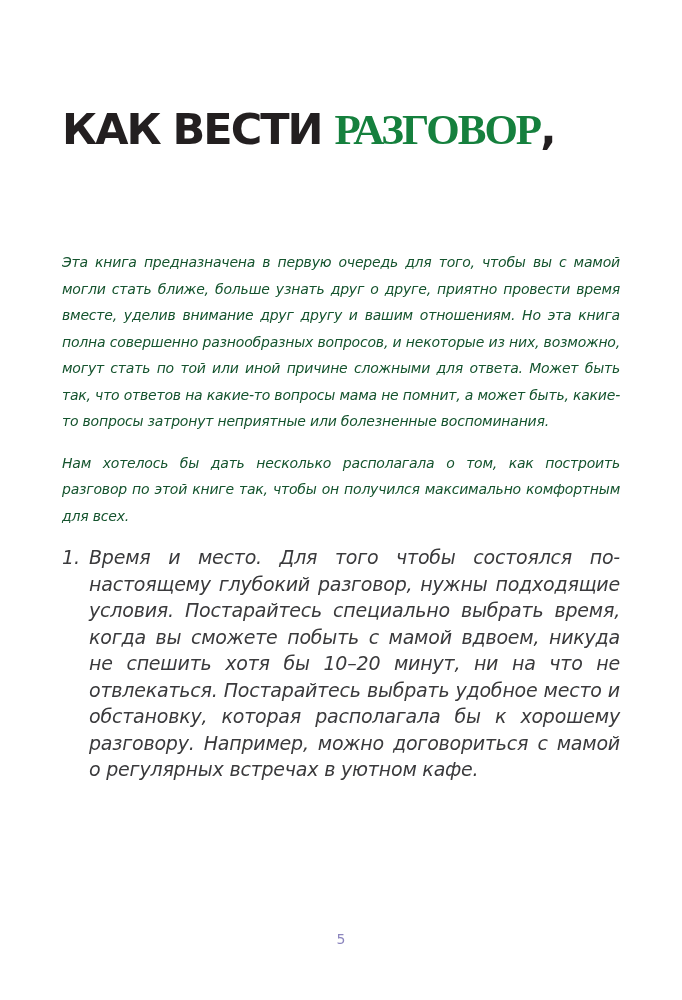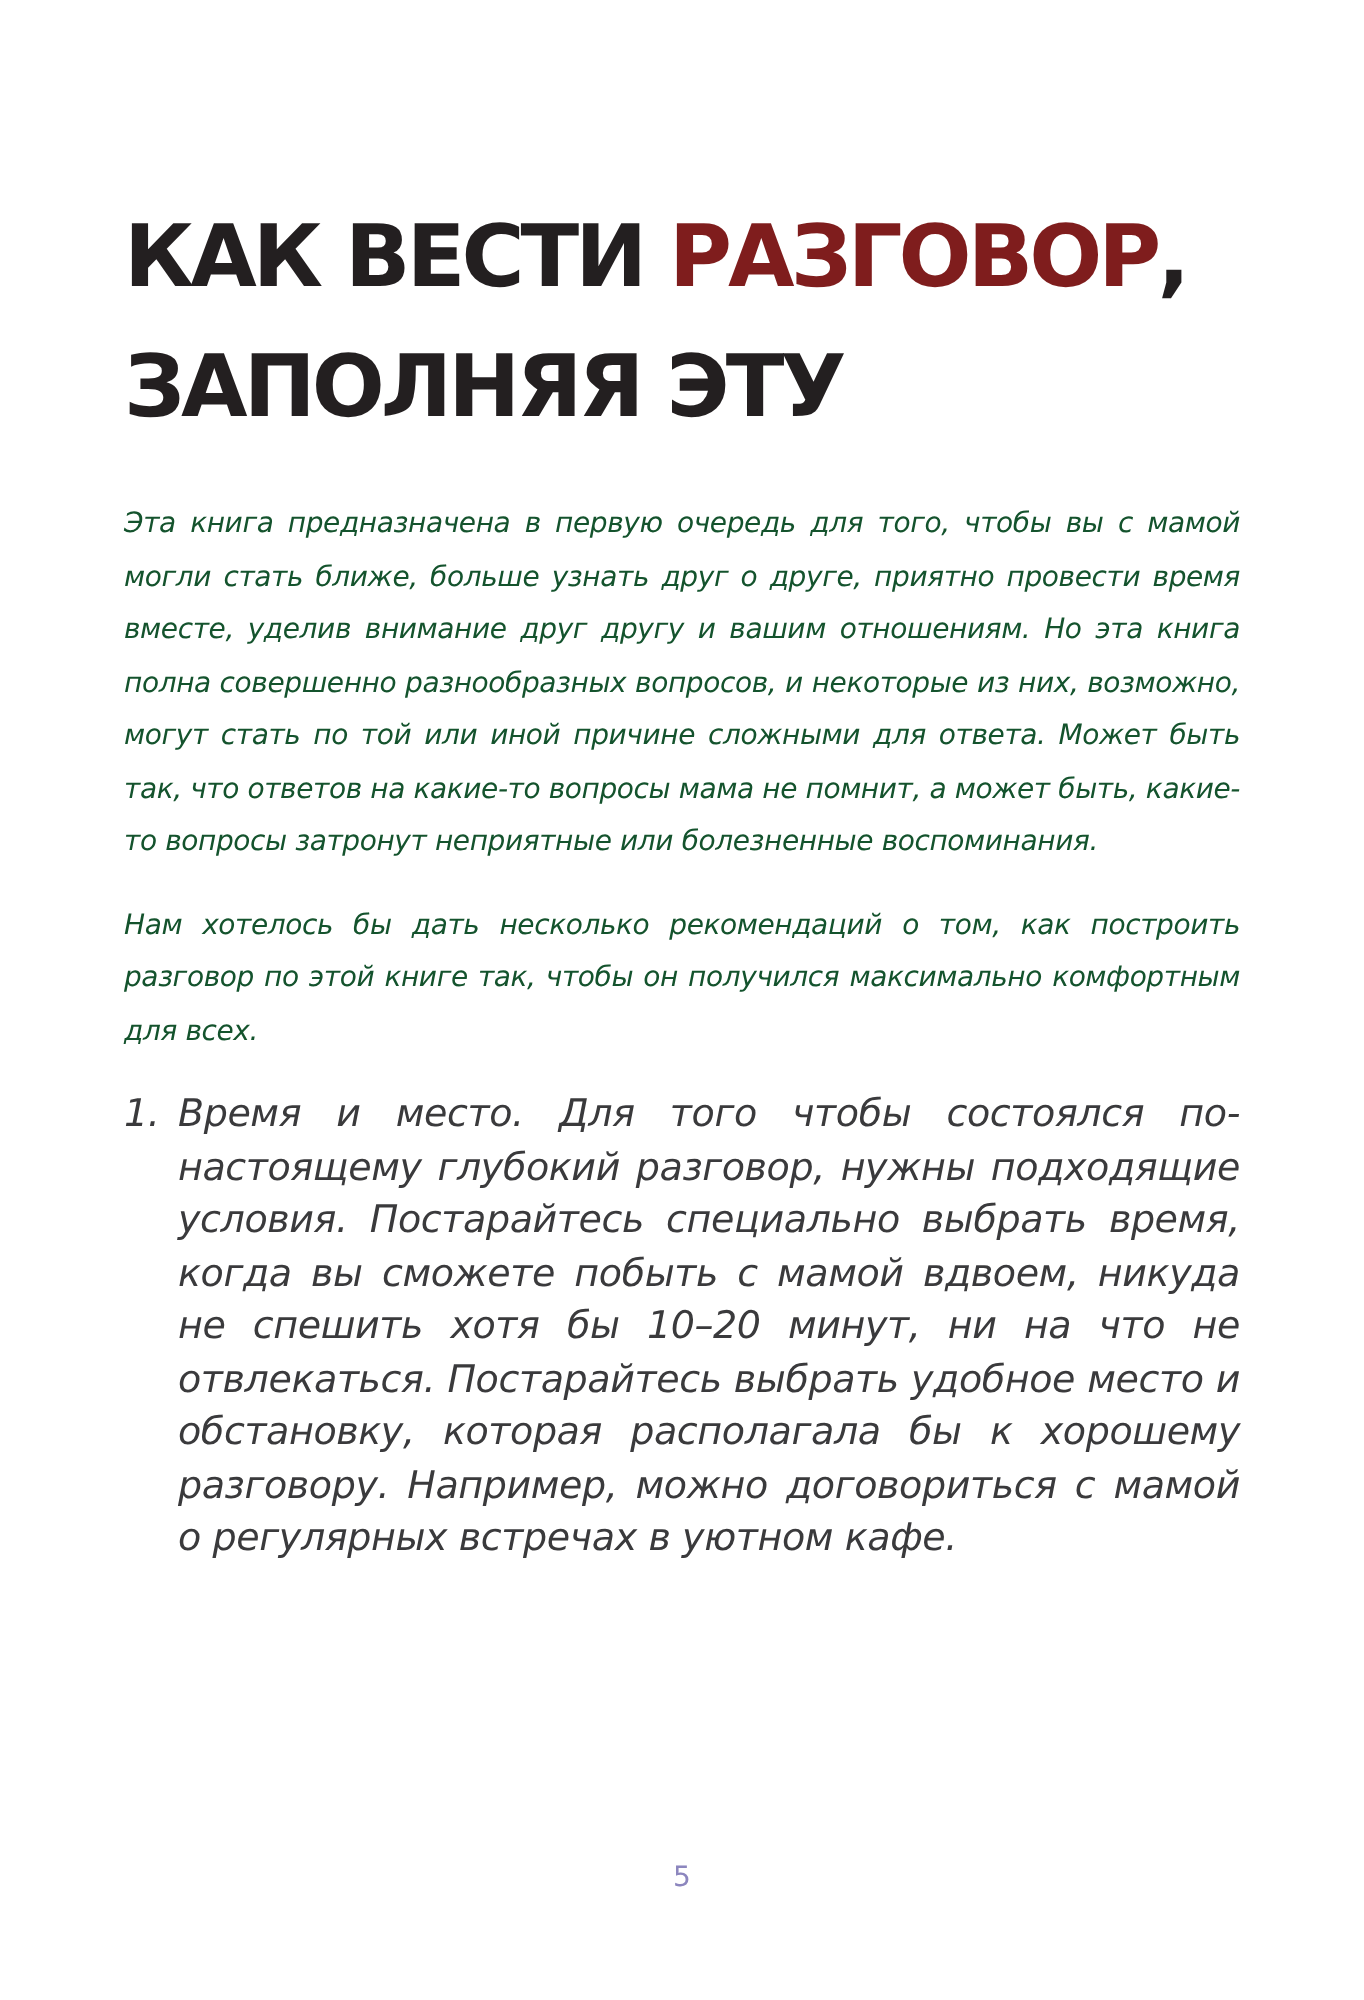--- a/index.html
+++ b/index.html
@@ -21,21 +21,22 @@
   .title {
     font-weight: bold;
     font-size: 43px;
     line-height: 65px;
     letter-spacing: -2px;
     color: #231f20;
     text-transform: uppercase;
     margin-bottom: 22px;
   }
   .title .accent {
-    color: #7f1d1d;
+    color: #15803d;
+    font-family: Liberation Serif, serif;
   }
   
   .body-text {
     font-style: italic;
     font-size: 14px;
     line-height: 26.5px;
     color: #14532d;
     text-align: justify;
     letter-spacing: -0.2px;
   }
@@ -70,26 +71,26 @@
     font-style: normal;
   }
 </style>
 </head>
 <body>
 
 <div class="page">
 
   <h1 class="title">
     <span>КАК ВЕСТИ </span><span class="accent">РАЗГОВОР</span><span>,</span><br>
-    <span>ЗАПОЛНЯЯ ЭТУ</span><br>
+    <br>
   </h1>
 
   <div class="body-text">
     <p>Эта книга предназначена в первую очередь для того, чтобы вы с мамой могли стать ближе, больше узнать друг о друге, приятно провести время вместе, уделив внимание друг другу и вашим отношениям. Но эта книга полна совершенно разнообразных вопросов, и некоторые из них, возможно, могут стать по той или иной причине сложными для ответа. Может быть так, что ответов на какие-то вопросы мама не помнит, а может быть, какие-то вопросы затронут неприятные или болезненные воспоминания.</p>
-    <p>Нам хотелось бы дать несколько рекомендаций о том, как построить разговор по этой книге так, чтобы он получился максимально комфортным для всех.</p>
+    <p>Нам хотелось бы дать несколько располагала о том, как построить разговор по этой книге так, чтобы он получился максимально комфортным для всех.</p>
   </div>
 
   <div class="list-item">
     <span class="num">1.</span>
     <span>Время и место. Для того чтобы состоялся по-настоящему глубокий разговор, нужны подходящие условия. Постарайтесь специально выбрать время, когда вы сможете побыть с мамой вдвоем, никуда не спешить хотя бы 10–20 минут, ни на что не отвлекаться. Постарайтесь выбрать удобное место и обстановку, которая располагала бы к хорошему разговору. Например, можно договориться с мамой о регулярных встречах в уютном кафе.</span>
   </div>
 
   <div class="page-number">5</div>
 
 </div>

